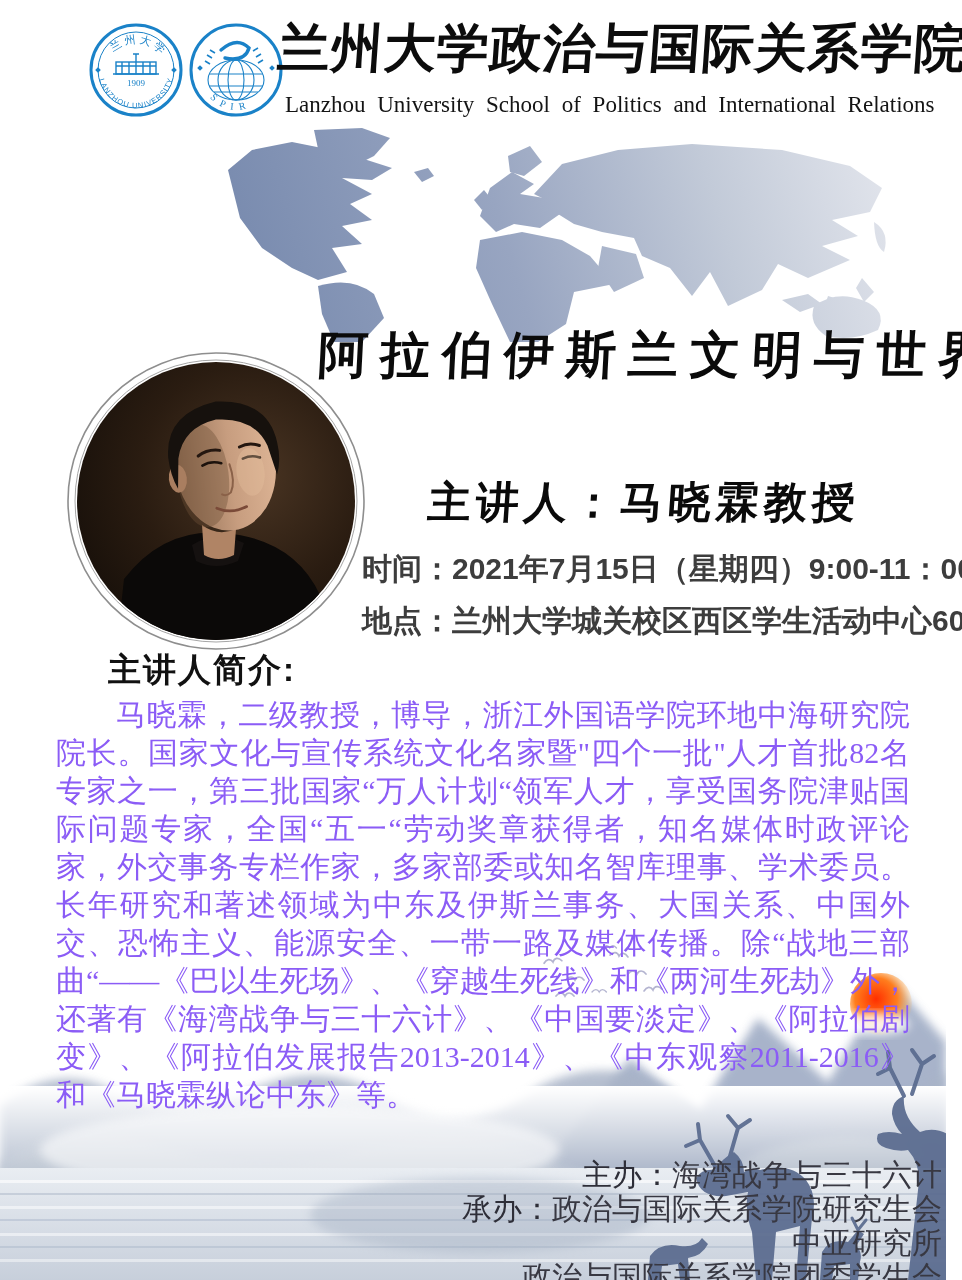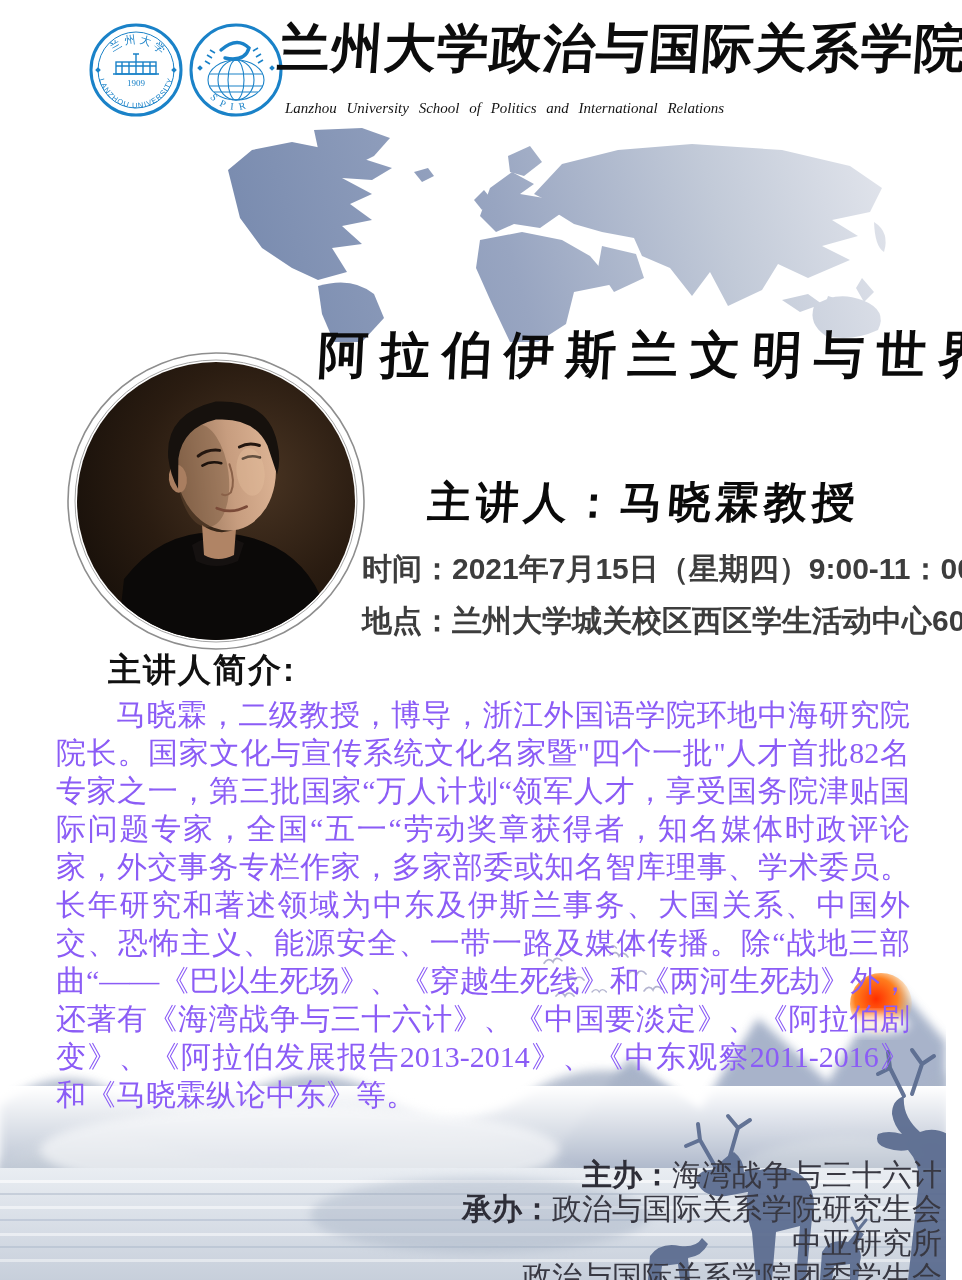--- a/index.html
+++ b/index.html
@@ -3,41 +3,41 @@
 <meta charset="utf-8">
 <style>
   html,body{margin:0;padding:0;background:#888;}
   .poster{position:relative;width:962px;height:1280px;margin:0 auto;background:#ffffff;overflow:hidden;
           font-family:"Liberation Sans",sans-serif;}
   .layer{position:absolute;}
   
   .school-name{left:278px;top:14px;width:640px;font-size:52px;font-weight:900;color:#0c0c0c;
                letter-spacing:1px;transform:skewX(-4deg);white-space:nowrap;z-index:2;
                font-family:"Liberation Sans",sans-serif;}
-  .school-en{left:285px;top:100px;font-size:15px;color:#141414;font-family:"Liberation Serif",serif;
-             word-spacing:6px;white-space:nowrap;z-index:2;font-style:italic;}
+  .school-en{left:285px;top:92px;font-size:23px;color:#141414;font-family:"Liberation Serif",serif;
+             word-spacing:6px;white-space:nowrap;z-index:2;}
   
   .map{left:222px;top:128px;z-index:1;}
   
   .lecture-title{left:318px;top:322px;font-size:50px;font-weight:900;color:#0a0a0a;letter-spacing:12px;
                  transform:skewX(-3deg);white-space:nowrap;z-index:2;}
   .speaker-line{left:428px;top:474px;font-size:43px;font-weight:900;color:#0a0a0a;letter-spacing:5px;
                 transform:skewX(-4deg);white-space:nowrap;z-index:2;}
   .time-line{left:362px;top:549px;font-size:30px;font-weight:600;color:#3d3d3d;white-space:nowrap;z-index:2;}
   .location-line{left:362px;top:601px;font-size:30px;font-weight:600;color:#3d3d3d;white-space:nowrap;z-index:2;}
   
   .portrait{left:64px;top:349px;z-index:2;}
   
   .bio-heading{left:108px;top:648px;font-size:33px;font-weight:800;color:#111;letter-spacing:2px;z-index:2;}
   .bio-paragraph{left:56px;top:696px;width:854px;font-size:30px;line-height:38px;color:#8b5cf6;
                  text-align:justify;text-indent:2em;z-index:2;font-family:"Liberation Serif",serif;}
   
   .footer{right:20px;top:1158px;text-align:right;font-size:30px;line-height:34px;color:#383842;
           z-index:3;white-space:nowrap;}
-  .footer .lbl{font-weight:700;color:#2e2e38;}
+  .footer .lbl{font-weight:400;color:#2e2e38;}
   .bg{left:0;top:0;z-index:0;}
   .logos{left:86px;top:22px;z-index:2;}
 </style>
 </head>
 <body>
 
 <div class="poster">
 
   <svg class="layer bg" width="962" height="1280" viewBox="0 0 962 1280">
     <defs>

